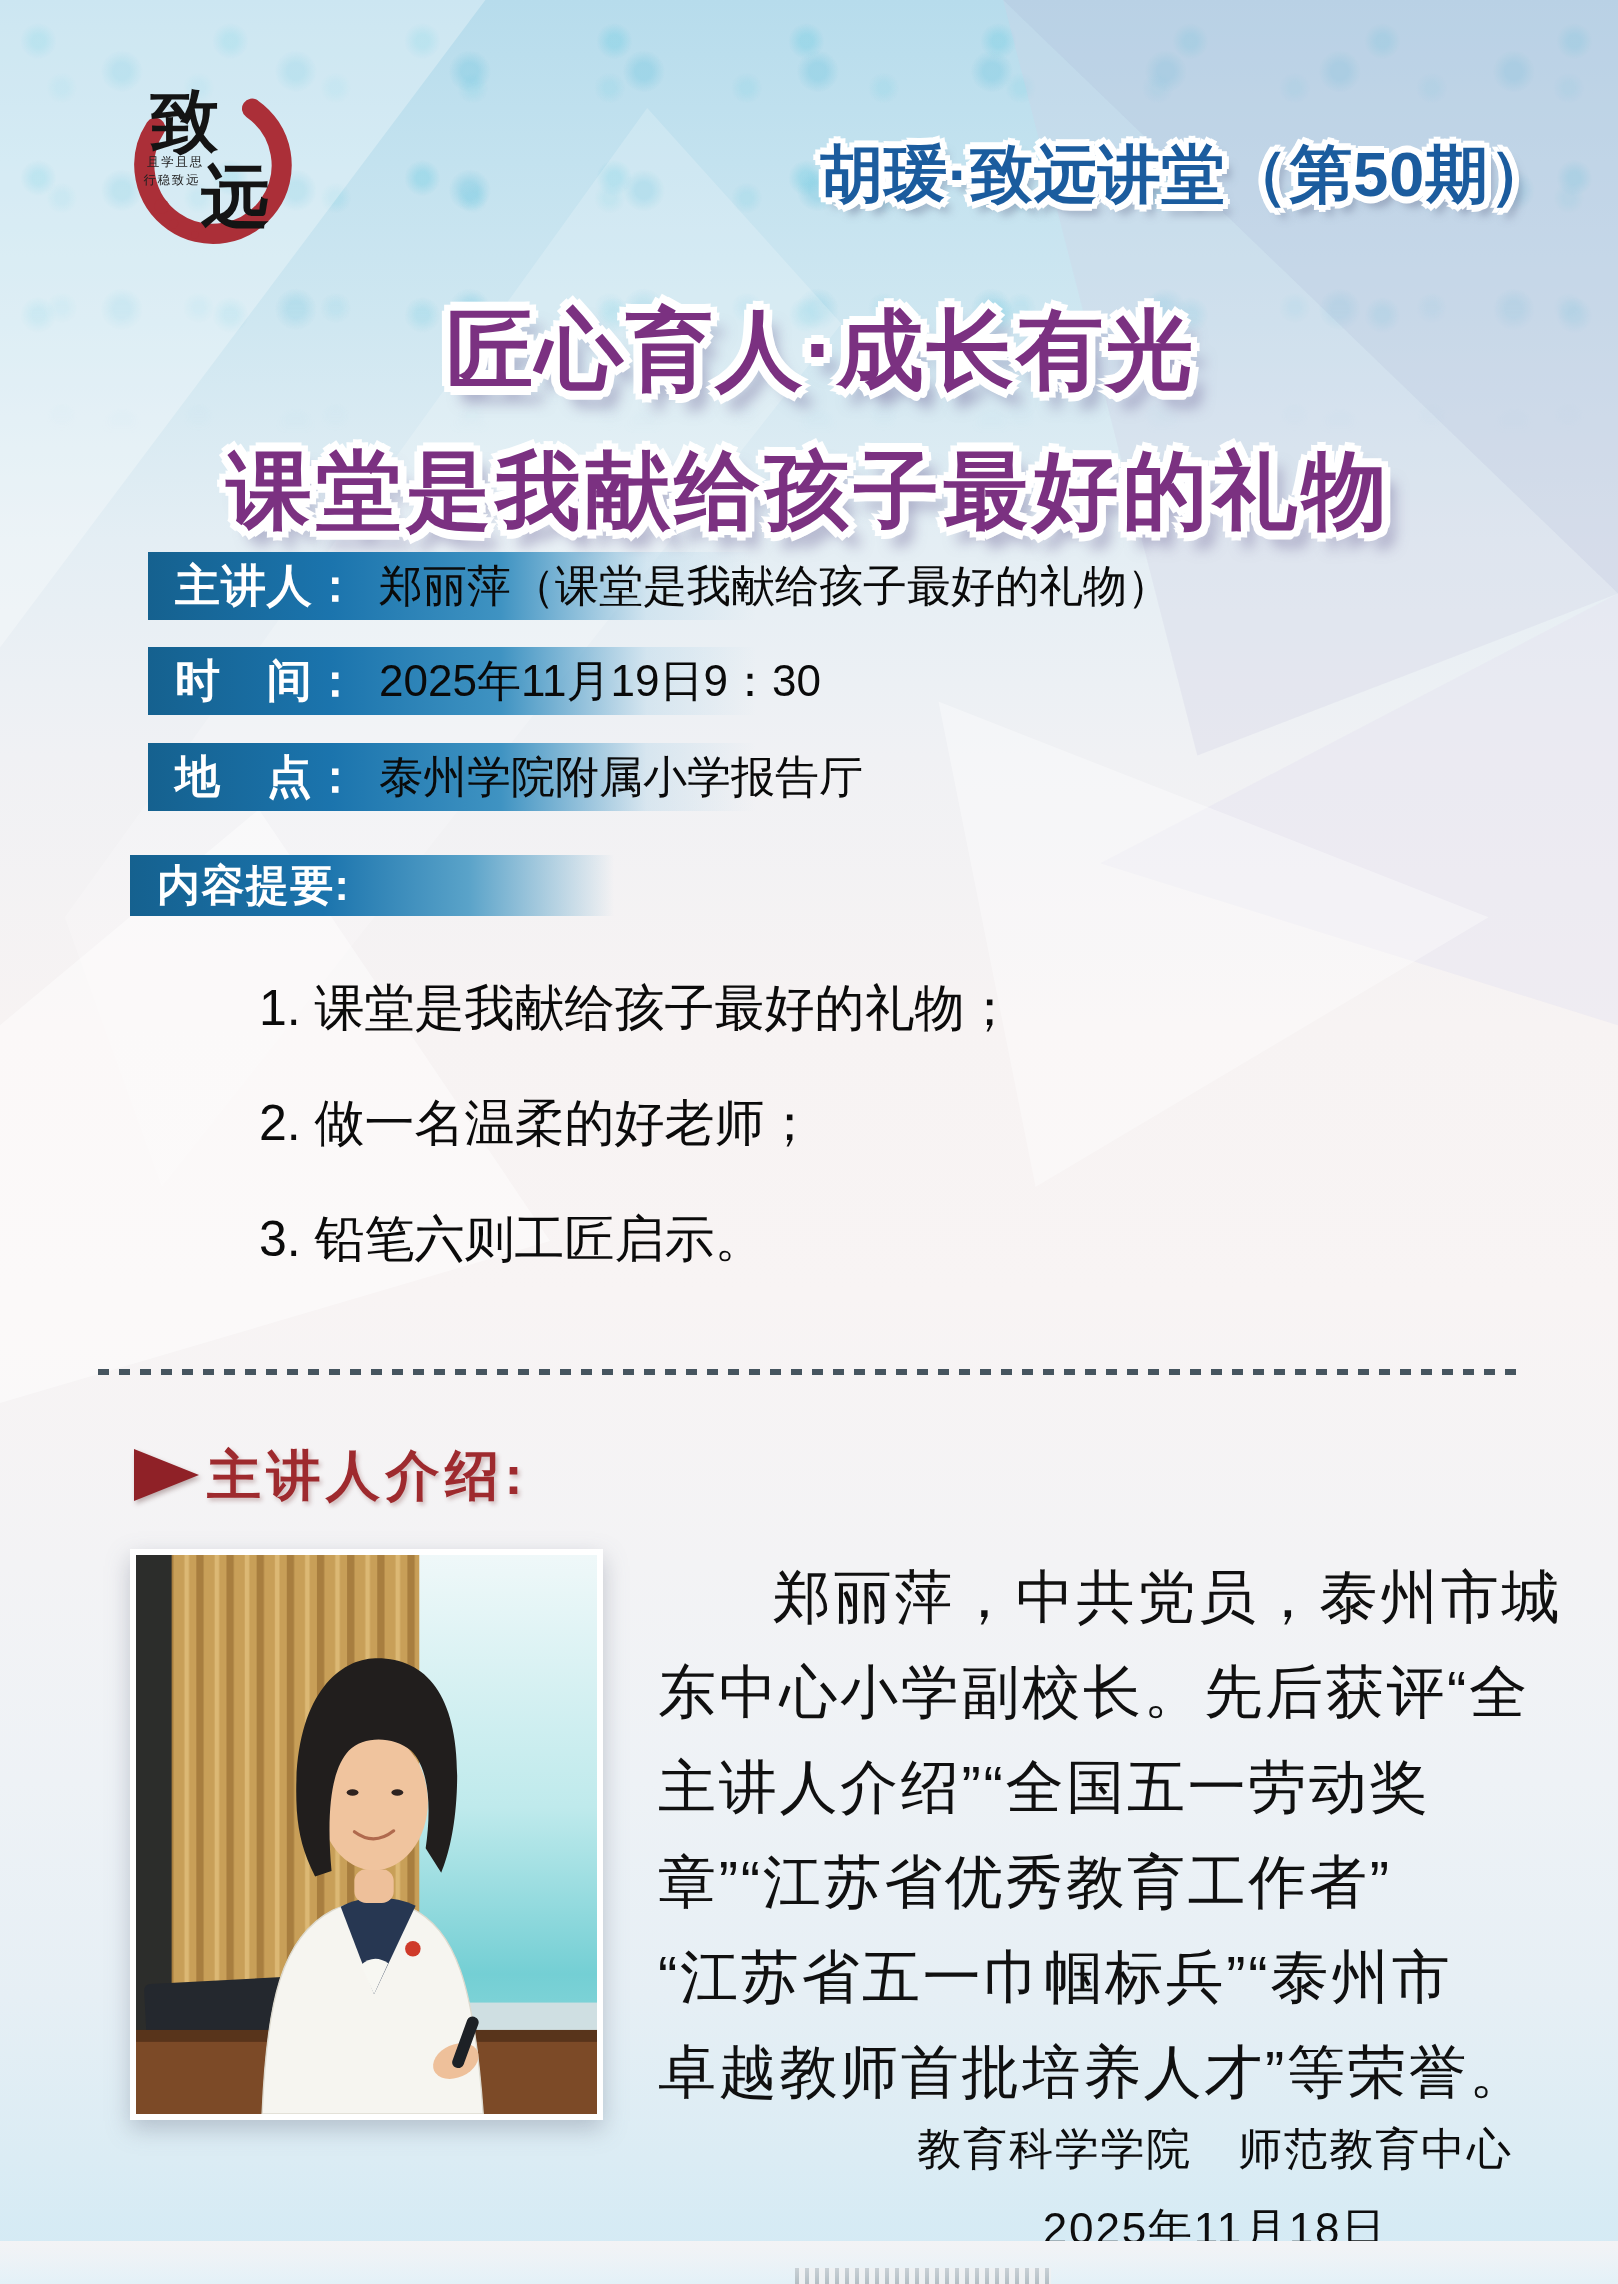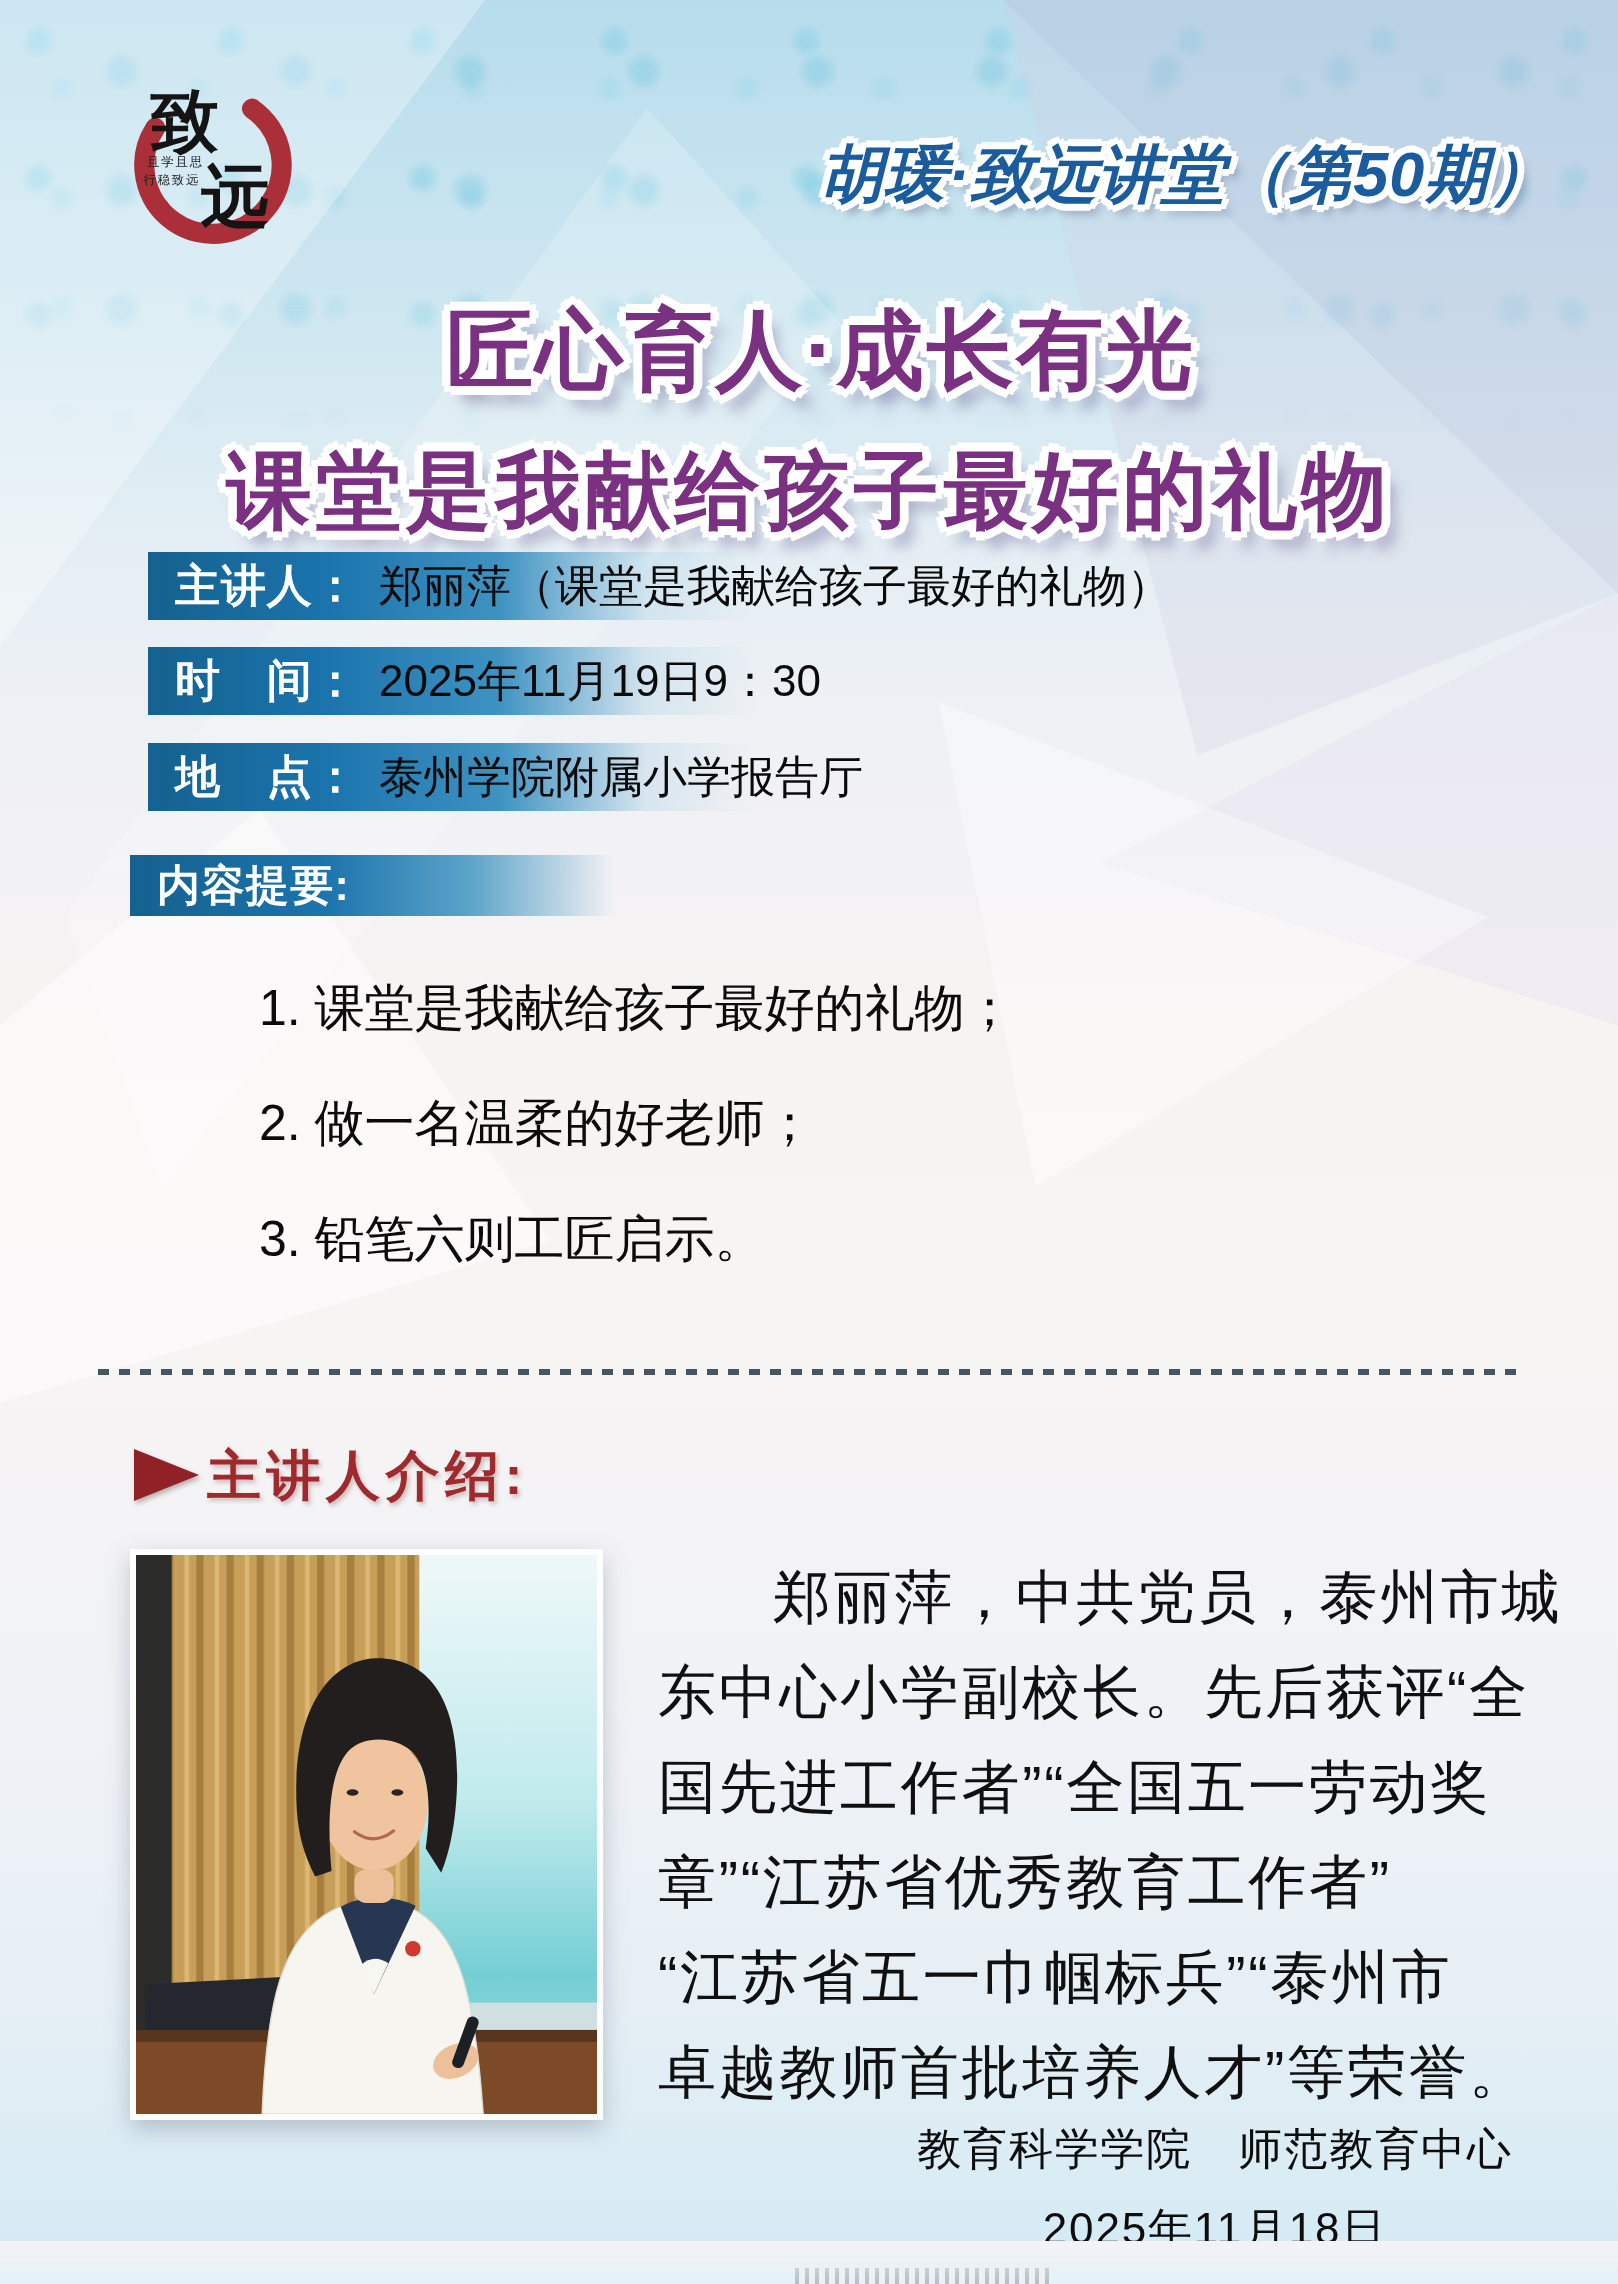--- a/index.html
+++ b/index.html
@@ -33,21 +33,20 @@
   .logo{position:absolute;left:126px;top:69px;width:174px;height:192px;}
 
   
   .series-title{
     position:absolute;top:132px;right:65px;
     font-size:63px;font-weight:bold;color:#1b5c9e;letter-spacing:0.9px;white-space:nowrap;
     text-shadow:
       -5px -5px 0 #fff, 5px -5px 0 #fff, -5px 5px 0 #fff, 5px 5px 0 #fff,
       -6.9px 0 0 #fff, 6.9px 0 0 #fff, 0 -6.9px 0 #fff, 0 6.9px 0 #fff,
       7.3px 10px 9px rgba(100,110,140,.55);
-    font-style: italic;
   }
 
   
   .main-title{position:absolute;left:0;top:292px;width:100%;text-align:center;color:#7b3181;font-weight:bold;}
   .main-title .line1{font-size:87px;letter-spacing:2.7px;margin-left:24px;}
   .main-title .line2{font-size:85px;letter-spacing:4.6px;margin-top:24px;}
   .main-title .line1,.main-title .line2{
     white-space:nowrap;
     text-shadow:
       -6.4px -6.4px 0 #fff, 6.4px -6.4px 0 #fff, -6.4px 6.4px 0 #fff, 6.4px 6.4px 0 #fff,
@@ -213,21 +212,21 @@
         <circle cx="606" cy="862" r="17" fill="#cf3a2a"></circle>
         <ellipse cx="700" cy="1108" rx="52" ry="36" fill="#eec09a" transform="rotate(-24 700 1108)"></ellipse>
         <rect x="708" y="1008" width="26" height="118" rx="12" fill="#1d2126" transform="rotate(20 721 1067)"></rect>
       </g>
     </svg>
   </div>
 
   <div class="bio">
     <div class="bio-line indent txt">郑丽萍，中共党员，泰州市城</div>
     <div class="bio-line txt">东中心小学副校长。先后获评“全</div>
-    <div class="bio-line txt">国先进工作者”“全国五一劳动奖</div>
+    <div class="bio-line txt">主讲人介绍”“全国五一劳动奖</div>
     <div class="bio-line txt">章”“江苏省优秀教育工作者”</div>
     <div class="bio-line txt">“江苏省五一巾帼标兵”“泰州市</div>
     <div class="bio-line txt">卓越教师首批培养人才”等荣誉。</div>
   </div>
 
   <div class="signature">
     <div class="sig-line1 txt">教育科学学院　师范教育中心</div>
     <div class="sig-line2 txt">2025年11月18日</div>
   </div>
 

